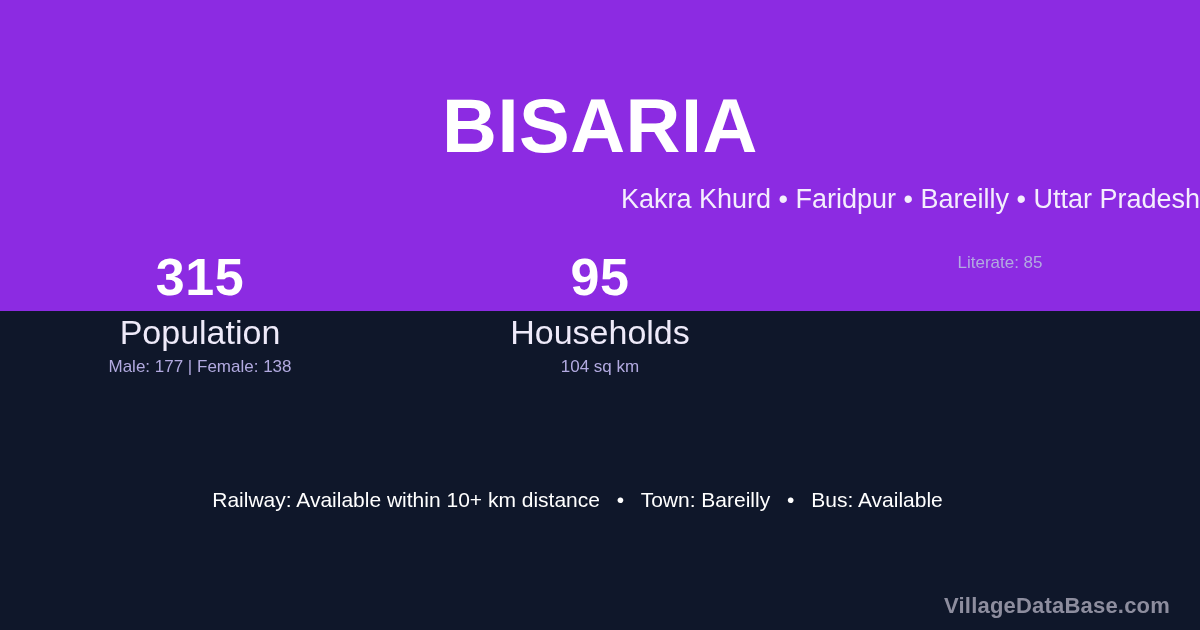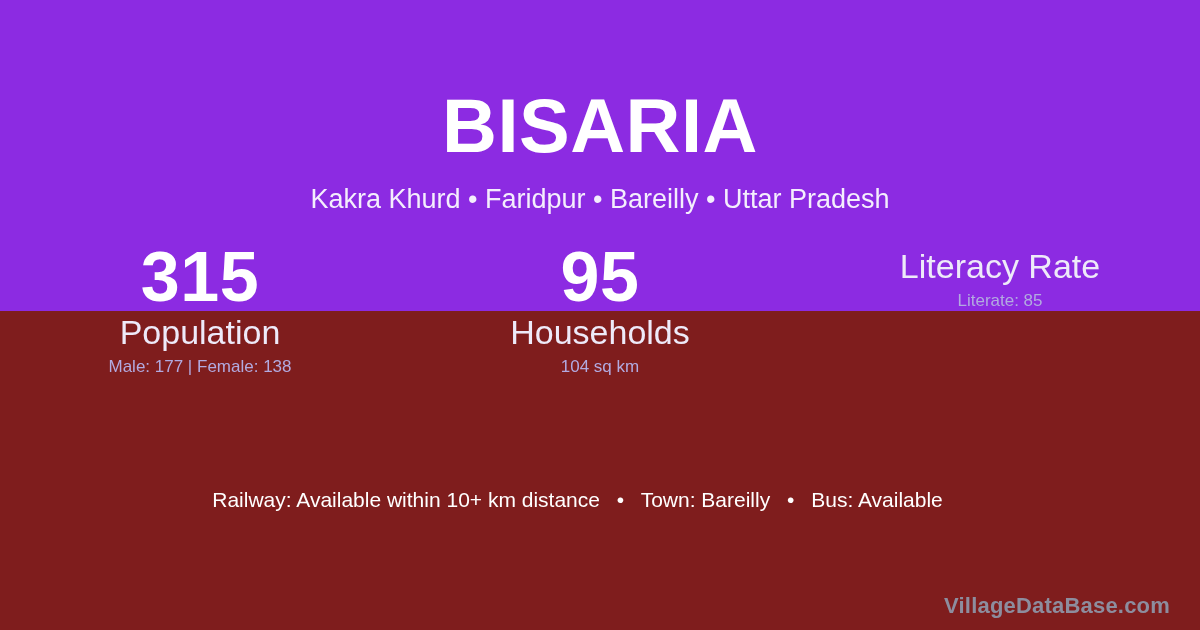--- a/index.html
+++ b/index.html
@@ -11,21 +11,21 @@
     height: 630px;
     overflow: hidden;
     font-family: "Liberation Sans", sans-serif;
     background: #2009b8;
   }
 
   .card {
     position: relative;
     width: 1200px;
     height: 630px;
-    background: #7f1d1d;
+    background: #0f172a;
     overflow: hidden;
   }
 
   
   .hero {
     position: absolute;
     left: 0;
     top: 0;
     width: 1200px;
     height: 311px;
@@ -43,42 +43,42 @@
     font-weight: 700;
     letter-spacing: 0.5px;
     color: #ffffff;
   }
 
   .village-subtitle {
     position: absolute;
     left: 0;
     top: 181px;
     width: 1200px;
-    text-align: center;
+    text-align: right;
     font-size: 27px;
     line-height: 36px;
     font-weight: 400;
     color: #f4eefd;
   }
 
   
   .stats {
     position: absolute;
     left: 0;
     top: 244px;
     width: 1200px;
     display: flex;
     flex-direction: row;
   }
   .stat {
     flex: 1 1 0;
     text-align: center;
   }
   .stat-value {
-    font-size: 70px;
+    font-size: 52px;
     line-height: 66px;
     font-weight: 700;
     color: #ffffff;
     letter-spacing: 0.5px;
   }
   .stat-label {
     margin-top: 7px;
     font-size: 34px;
     line-height: 31px;
     font-weight: 400;
@@ -140,21 +140,20 @@
       <div class="stat-sub">Male: 177 | Female: 138</div>
     </div>
 
     <div class="stat">
       <div class="stat-value">95</div>
       <div class="stat-label">Households</div>
       <div class="stat-sub">104 sq km</div>
     </div>
 
     <div class="stat">
-      <div class="stat-label">Literacy Rate</div>
       <div class="stat-sub">Literate: 85</div>
     </div>
 
   </div>
 
   <div class="info-line">
     <span>Railway: Available within 10+ km distance</span>
     <span class="info-sep">•</span>
     <span>Town: Bareilly</span>
     <span class="info-sep">•</span>

